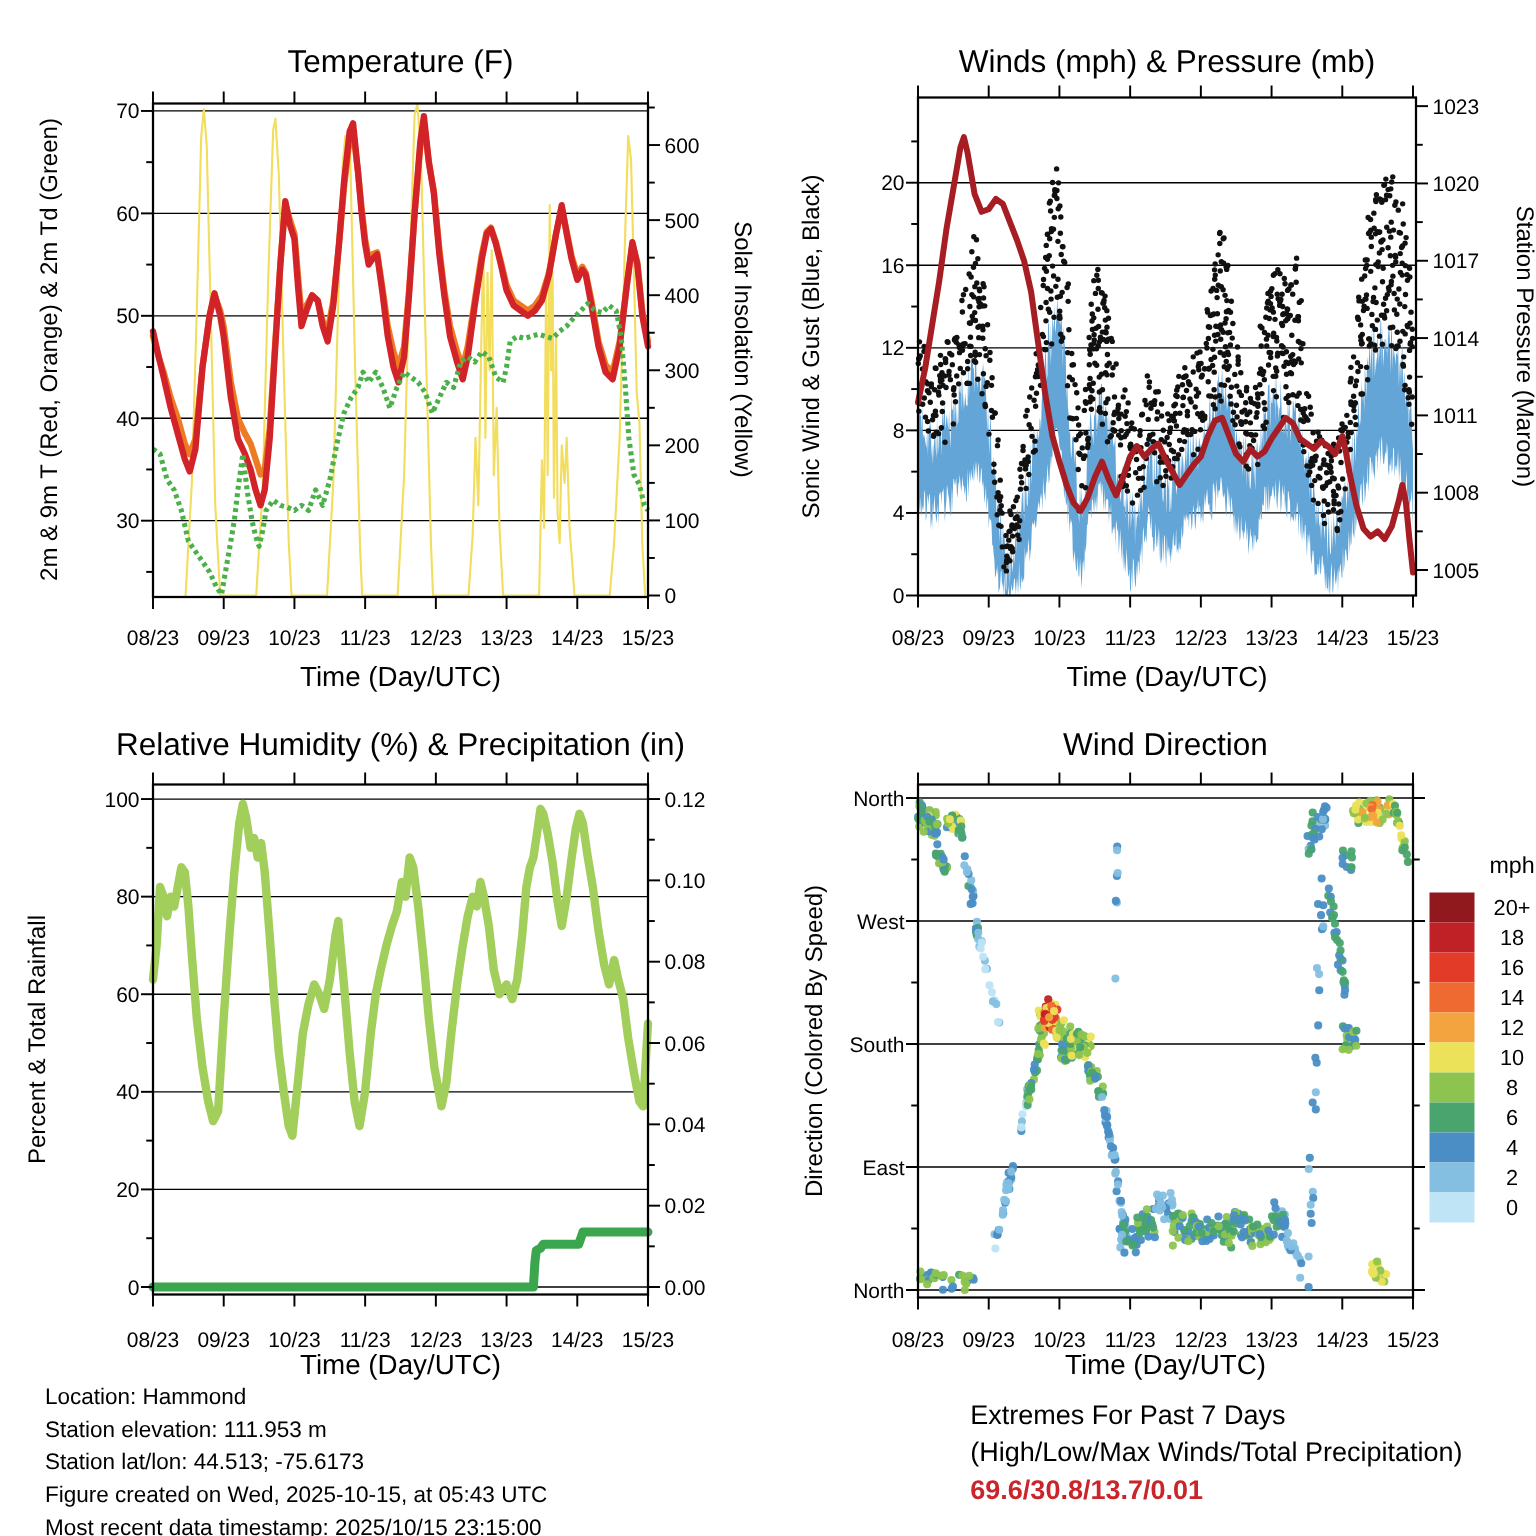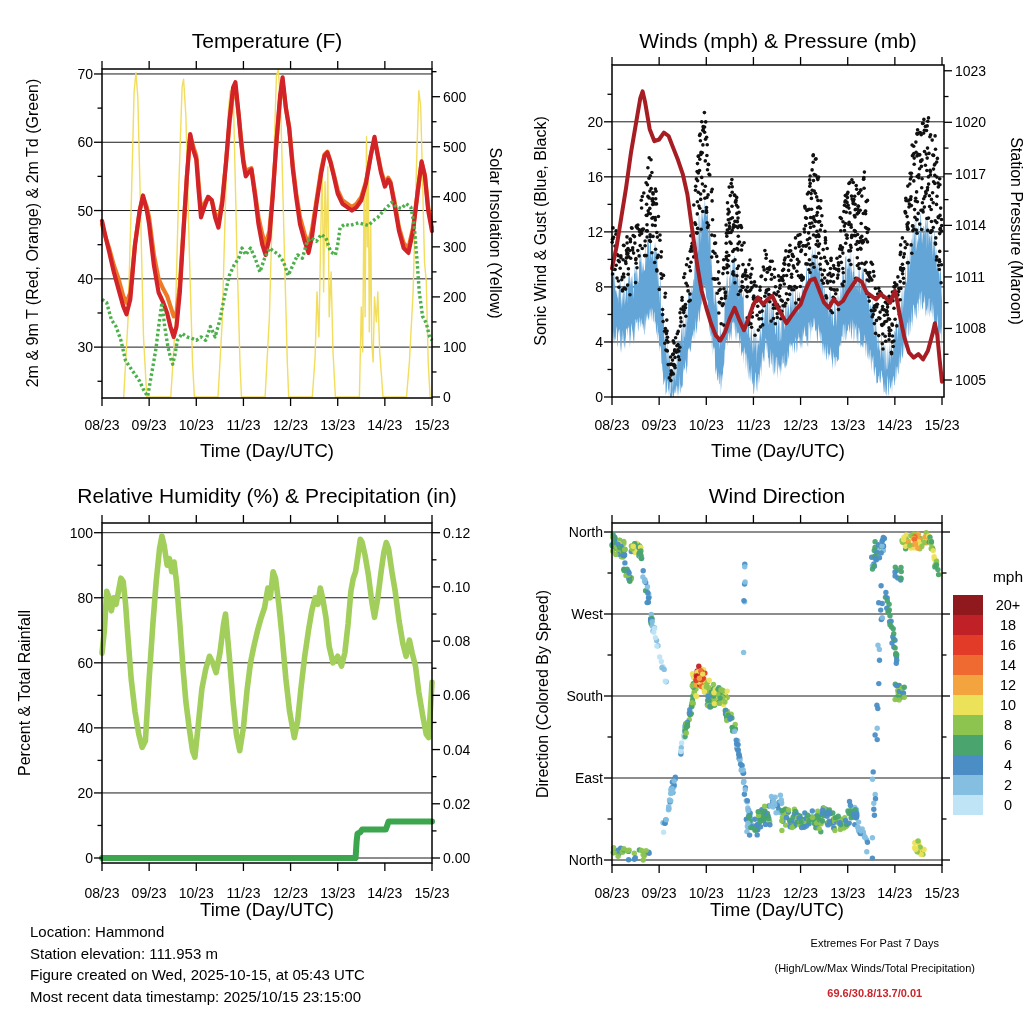--- a/index.html
+++ b/index.html
@@ -2,21 +2,21 @@
 <html><head>
 <meta charset="utf-8">
 <style>
   html,body{margin:0;padding:0;background:#fff;}
   #canvas{position:relative;width:1024px;height:1024px;background:#ffffff;overflow:hidden;
           font-family:"Liberation Sans",sans-serif;}
   svg{position:absolute;}
   svg text{font-family:"Liberation Sans",sans-serif;fill:#000;}
   #p1{left:0;top:0;} #p2{left:512px;top:0;} #p3{left:0;top:470px;} #p4{left:512px;top:470px;}
   .footer-left{position:absolute;left:30px;top:921px;font-size:15px;line-height:21.7px;color:#000;}
-  .footer-right{position:absolute;right:49px;top:931px;font-size:11px;line-height:25px;color:#000;text-align:center;}
+  .footer-right{position:absolute;right:49px;top:931px;font-size:18px;line-height:25px;color:#000;text-align:left;}
   .footer-right .red{color:#c9252b;font-weight:bold;}
 </style>
 </head>
 <body>
 
 <div id="canvas">
   <svg id="p1" width="512" height="470">
       <line x1="102" y1="347.12395000000004" x2="432" y2="347.12395000000004" stroke="#000" stroke-width="0.9"></line>
       <line x1="102" y1="278.83395" x2="432" y2="278.83395" stroke="#000" stroke-width="0.9"></line>
       <line x1="102" y1="210.54395000000002" x2="432" y2="210.54395000000002" stroke="#000" stroke-width="0.9"></line>
@@ -2414,20 +2414,21 @@
         <rect x="441" y="305" width="30" height="20" fill="#84bfe2"></rect>
         <text x="496" y="320" text-anchor="middle" font-size="14.5">2</text>
         <rect x="441" y="325" width="30" height="20" fill="#bfe4f5"></rect>
         <text x="496" y="340" text-anchor="middle" font-size="14.5">0</text>
       </g>
     </svg>
 
   <div class="footer-left">
     <div>Location: Hammond</div>
     <div>Station elevation: 111.953 m</div>
+    <div>Station lat/lon: 44.513; -75.6173</div>
     <div>Figure created on Wed, 2025-10-15, at 05:43 UTC</div>
     <div>Most recent data timestamp: 2025/10/15 23:15:00</div>
   </div>
 
   <div class="footer-right">
     <div>Extremes For Past 7 Days</div>
     <div>(High/Low/Max Winds/Total Precipitation)</div>
     <div class="red">69.6/30.8/13.7/0.01</div>
   </div>
 </div>

